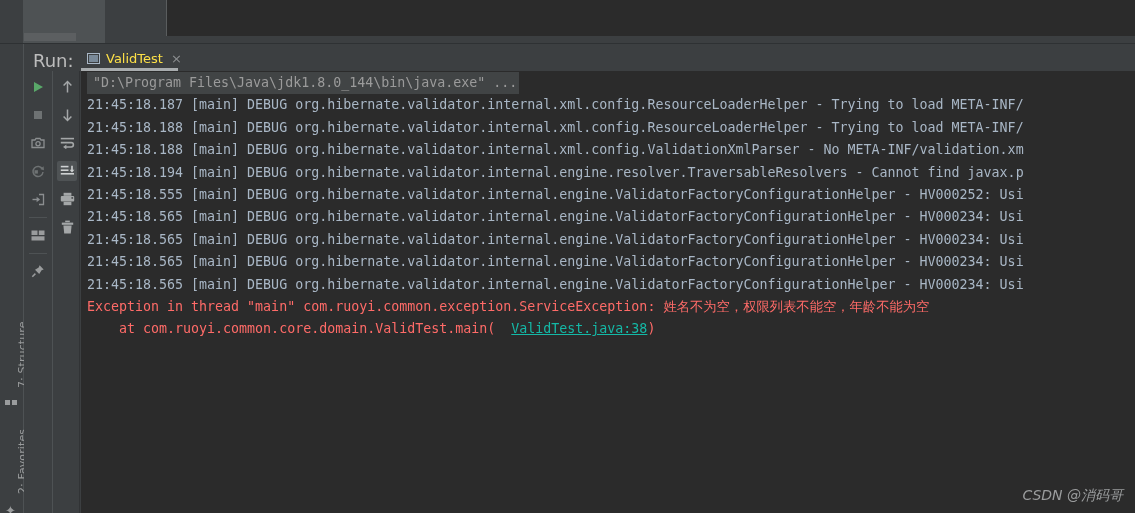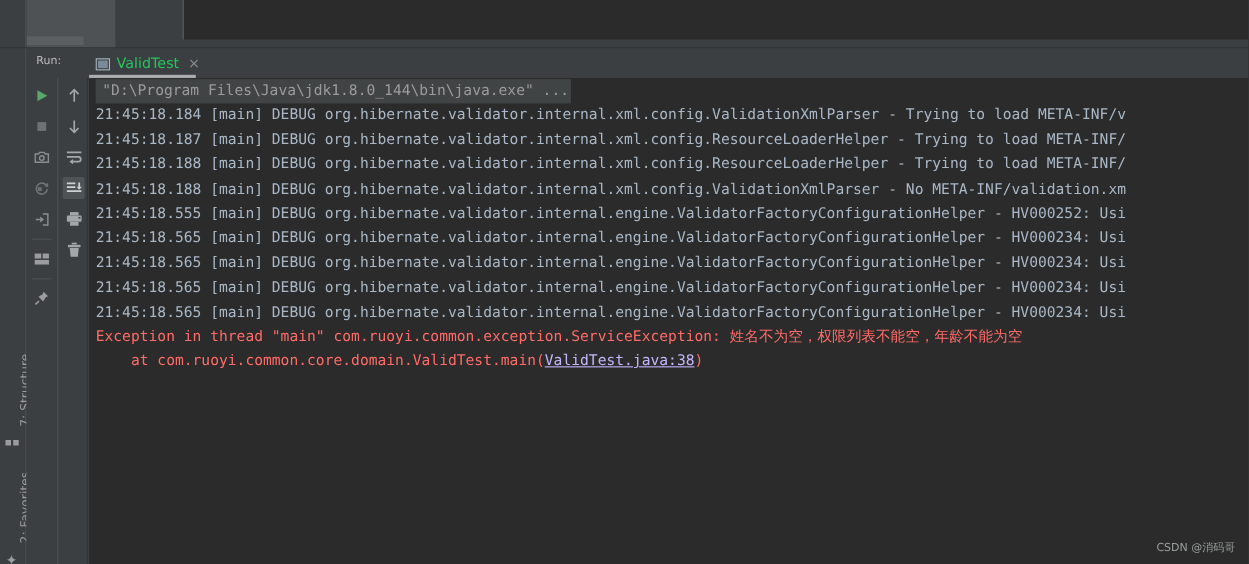--- a/index.html
+++ b/index.html
@@ -33,29 +33,29 @@
   #v-structure { top:344px; left:16px; }
   #v-favorites { top:450px; left:16px; }
   .vicon { position:absolute; left:5px; width:13px; height:13px; }
   #icon-structure-sq { top:353px; }
   #icon-structure-sq::before { content:""; position:absolute; left:0; top:3px; width:5px; height:5px; background:#9a9c9d; }
   #icon-structure-sq::after { content:""; position:absolute; left:7px; top:3px; width:5px; height:5px; background:#9a9c9d; }
   #icon-favorites-star { top:460px; font-size:13px; line-height:13px; color:#9a9c9d; }
 
   
   #run-header { position:absolute; left:24px; top:44px; width:1111px; height:27px; background:#3c3f41; }
-  #run-label { position:absolute; left:9px; top:6px; font-size:10px; color:#bcbcbc; }
+  #run-label { position:absolute; left:9px; top:6px; font-size:18px; color:#bcbcbc; }
   #run-tab {
     position:absolute; left:57px; top:2px; height:25px;
     display:flex; align-items:center; gap:6px; padding:0 8px 0 6px;
   }
   #run-tab-underline { position:absolute; left:57px; top:24px; width:97px; height:3px; background:#a8acae; }
   #console-icon { width:13px; height:11px; border:1.6px solid #a9b7c6; background:#3c3f41; position:relative; flex:none; }
   #console-icon::after { content:""; position:absolute; left:1px; top:1px; right:1px; bottom:1px; background:#7a8a99; }
-  #run-tab-label { font-size:13px; color:#22c55e; }
+  #run-tab-label { font-size:13px; color:#fde047; }
   #run-tab-close { font-size:13px; color:#8b8e90; line-height:1; padding-left:2px; }
 
   
   #tb-col1 { position:absolute; left:24px; top:71px; width:28px; height:442px; background:#3c3f41; }
   #tb-col2 { position:absolute; left:52px; top:71px; width:28px; height:442px; background:#3c3f41; border-left:1px solid #4e5254; border-right:1px solid #313335; }
   .tbtn {
     position:absolute; left:4px; width:20px; height:20px;
     display:flex; align-items:center; justify-content:center;
   }
   .tbtn.active { background:#4f5355; border-radius:2px; }
@@ -65,27 +65,27 @@
   #console {
     position:absolute; left:81px; top:71px; width:1054px; height:442px;
     background:#2b2b2b; overflow:hidden;
     font-family:"DejaVu Sans Mono","Liberation Mono",monospace;
     font-size:13.3px; line-height:22.4px; color:#a9b7c6;
     padding:1px 0 0 0;
   }
   .cline { white-space:pre; padding-left:6px; }
   .cmdline { background:#414445; color:#9b9b9b; display:inline-block; padding:0 2px 0 6px; margin-left:0; }
   .err { color:#ff6b68; }
-  .link { color:#c4b5fd; text-decoration:underline; }
+  .link { color:#14b8a6; text-decoration:underline;margin-left:16px; }
   .spacer-line { height:22.4px; }
 
   #watermark {
     position:absolute; right:12px; bottom:8px;
     font-family:"DejaVu Sans","Liberation Sans",sans-serif;
-    font-size:10px; color:#9b9d9e; white-space:nowrap;
+    font-size:14px; color:#9b9d9e; white-space:nowrap;font-style:italic;
   }
 </style>
 </head>
 <body>
 
 <div id="top-strip">
   <div id="top-dark-right"></div>
   <div id="top-tab-a"></div>
   <div id="top-tab-b"></div>
   <div id="top-tab-sep"></div>
@@ -219,24 +219,24 @@
       <rect x="0.8" y="2.6" width="11.4" height="2.2" fill="#a4a7a8"></rect>
       <path d="M2.4 5.4h8.2l-0.8 8H3.2z" fill="#a4a7a8"></path>
     </svg>
   </div>
 </div>
 
 <div id="console">
 
   <div class="cline"><span class="cmdline">"D:\Program Files\Java\jdk1.8.0_144\bin\java.exe" ...</span></div>
 
-  <div class="cline">21:45:18.184 [main] DEBUG org.hibernate.validator.internal.xml.config.ValidationXmlParser - Trying to load META-INF/v</div>
   <div class="cline">21:45:18.187 [main] DEBUG org.hibernate.validator.internal.xml.config.ResourceLoaderHelper - Trying to load META-INF/</div>
   <div class="cline">21:45:18.188 [main] DEBUG org.hibernate.validator.internal.xml.config.ResourceLoaderHelper - Trying to load META-INF/</div>
   <div class="cline">21:45:18.188 [main] DEBUG org.hibernate.validator.internal.xml.config.ValidationXmlParser - No META-INF/validation.xm</div>
+  <div class="cline">21:45:18.194 [main] DEBUG org.hibernate.validator.internal.engine.resolver.TraversableResolvers - Cannot find javax.p</div>
   <div class="cline">21:45:18.555 [main] DEBUG org.hibernate.validator.internal.engine.ValidatorFactoryConfigurationHelper - HV000252: Usi</div>
   <div class="cline">21:45:18.565 [main] DEBUG org.hibernate.validator.internal.engine.ValidatorFactoryConfigurationHelper - HV000234: Usi</div>
   <div class="cline">21:45:18.565 [main] DEBUG org.hibernate.validator.internal.engine.ValidatorFactoryConfigurationHelper - HV000234: Usi</div>
   <div class="cline">21:45:18.565 [main] DEBUG org.hibernate.validator.internal.engine.ValidatorFactoryConfigurationHelper - HV000234: Usi</div>
   <div class="cline">21:45:18.565 [main] DEBUG org.hibernate.validator.internal.engine.ValidatorFactoryConfigurationHelper - HV000234: Usi</div>
 
   <div class="cline err">Exception in thread "main" com.ruoyi.common.exception.ServiceException: 姓名不为空，权限列表不能空，年龄不能为空</div>
 
   <div class="cline err"><span>    at com.ruoyi.common.core.domain.ValidTest.main(</span><span class="link">ValidTest.java:38</span><span>)</span></div>
 

